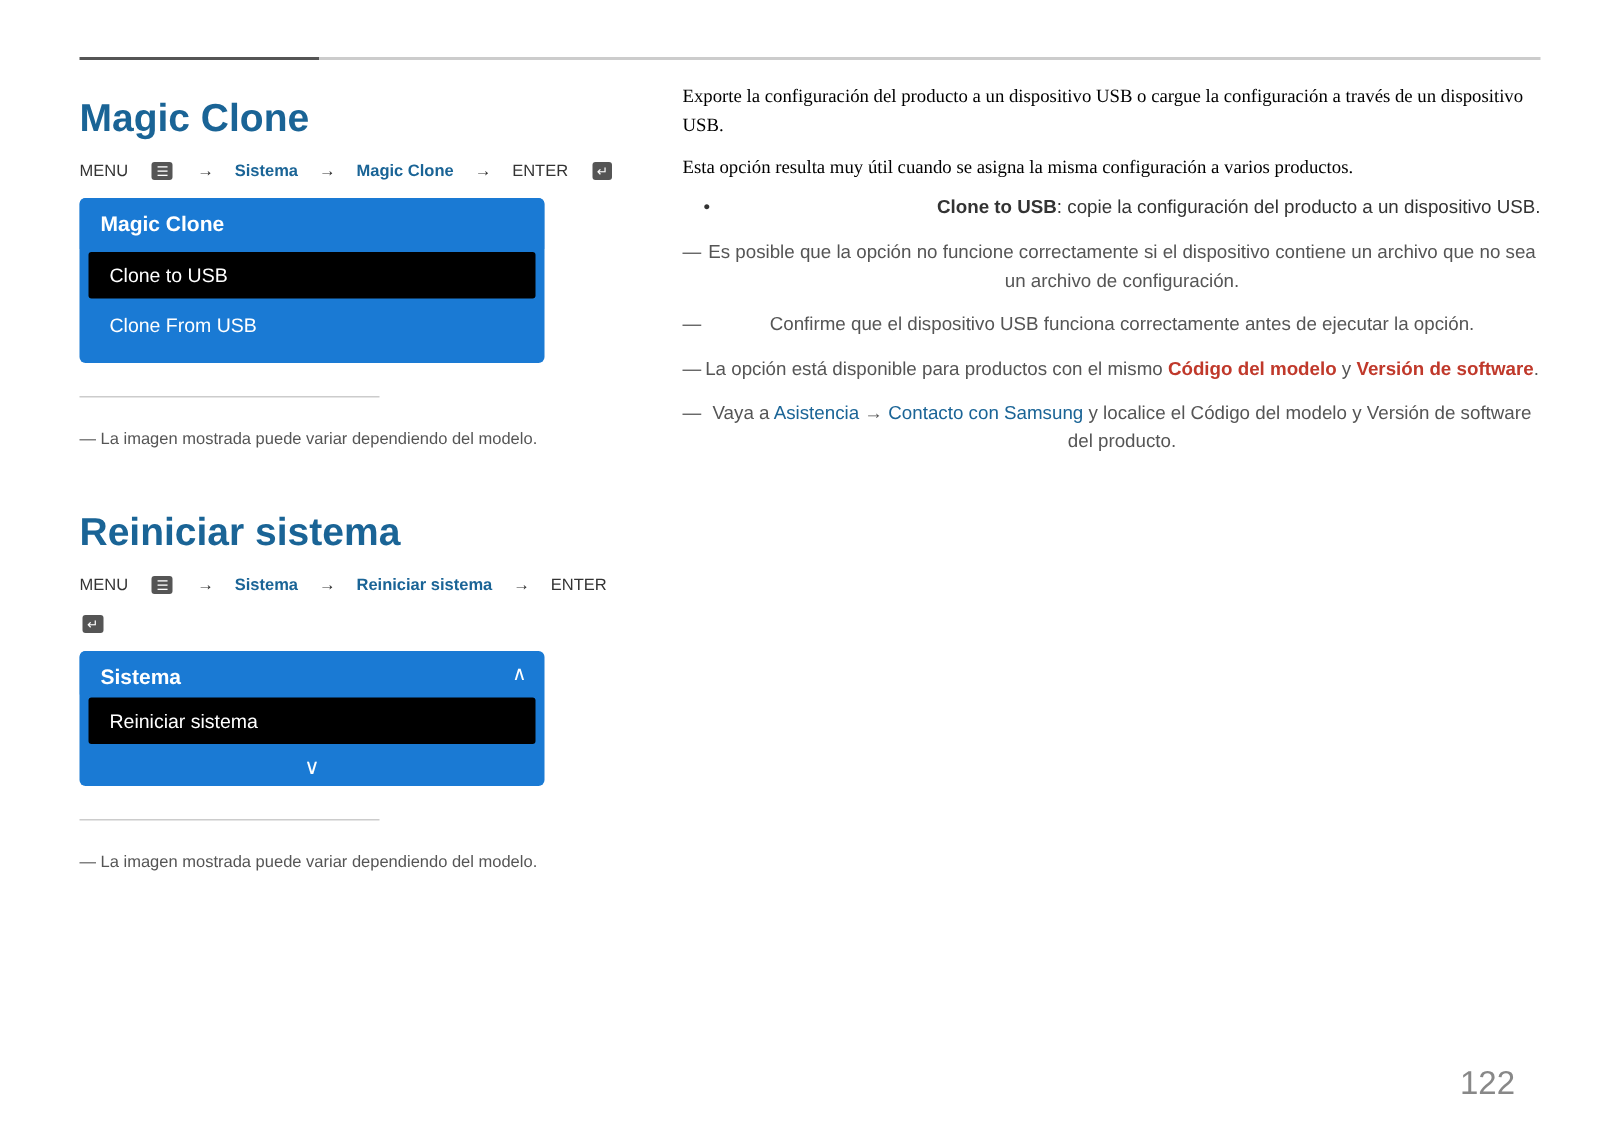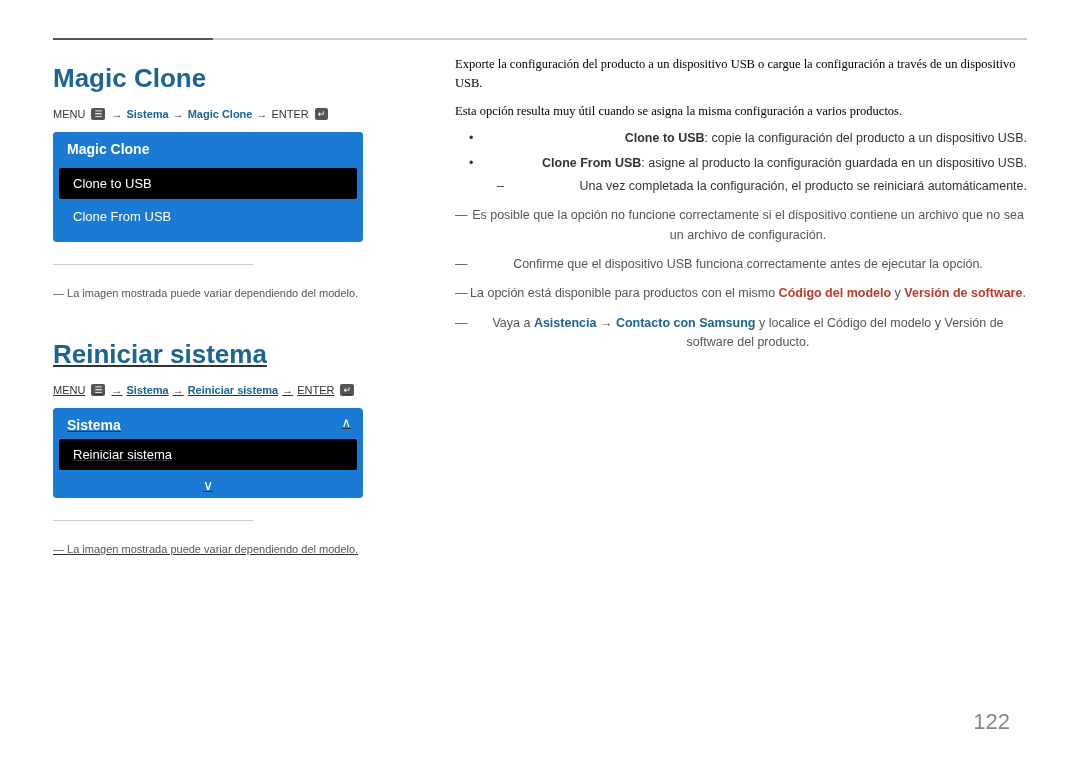--- a/index.html
+++ b/index.html
@@ -55,21 +55,21 @@
       margin-top: 8px;
     }
 
     .menu-path {
       font-size: 11px;
       color: #333;
       margin-bottom: 12px;
       display: flex;
       align-items: center;
       flex-wrap: wrap;
-      gap: 4px;
+      gap: 14px;
     }
 
     .menu-path .menu-icon {
       display: inline-block;
       background: #555;
       color: white;
       font-size: 9px;
       padding: 1px 3px;
       border-radius: 2px;
       margin: 0 2px;
@@ -215,21 +215,21 @@
       left: 0;
     }
 
     .red-text {
       color: #c0392b;
       font-weight: bold;
     }
 
     .blue-link {
       color: #1a6496;
-      font-weight: bold;
+      font-weight: normal;
     }
   </style>
 </head>
 <body>
 
 <div class="top-border"></div>
 
 <div class="page-number">122</div>
 
 <div class="left-col">
@@ -251,21 +251,21 @@
   <div class="ui-widget">
     <div class="ui-widget-header">Magic Clone</div>
     <div class="ui-widget-item">Clone to USB</div>
     <div class="ui-widget-item inactive">Clone From USB</div>
     <div style="height:8px;"></div>
   </div>
 
   <div class="section-divider"></div>
   <div class="image-note">La imagen mostrada puede variar dependiendo del modelo.</div>
 
-  <div style="margin-top: 40px; text-decoration: underline;">
+  <div style="margin-top: 40px;">
     <div class="section-title">Reiniciar sistema</div>
 
     <div class="menu-path">
       <span>MENU</span>
       <span class="menu-icon">☰</span>
       <span class="arrow">→</span>
       <span class="blue-text">Sistema</span>
       <span class="arrow">→</span>
       <span class="blue-text">Reiniciar sistema</span>
       <span class="arrow">→</span>
@@ -289,26 +289,20 @@
 
 <div class="right-col">
 
   <p class="right-para">Exporte la configuración del producto a un dispositivo USB o cargue la configuración a través de un dispositivo USB.</p>
   <p class="right-para">Esta opción resulta muy útil cuando se asigna la misma configuración a varios productos.</p>
 
   <ul class="bullet-list">
     <li>
       <span class="bold-text">Clone to USB</span><span>: copie la configuración del producto a un dispositivo USB.</span>
     </li>
-    <li>
-      <span class="bold-text">Clone From USB</span><span>: asigne al producto la configuración guardada en un dispositivo USB.</span>
-      <ul class="sub-bullet-list">
-        <li>Una vez completada la configuración, el producto se reiniciará automáticamente.</li>
-      </ul>
-    </li>
   </ul>
 
   <div class="dash-note">Es posible que la opción no funcione correctamente si el dispositivo contiene un archivo que no sea un archivo de configuración.</div>
   <div class="dash-note">Confirme que el dispositivo USB funciona correctamente antes de ejecutar la opción.</div>
   <div class="dash-note">
     La opción está disponible para productos con el mismo <span class="red-text">Código del modelo</span> y <span class="red-text">Versión de software</span>.
   </div>
   <div class="dash-note">
     Vaya a <span class="blue-link">Asistencia</span> → <span class="blue-link">Contacto con Samsung</span> y localice el <span class="bold-text">Código del modelo</span> y <span class="bold-text">Versión de software</span> del producto.
   </div>

